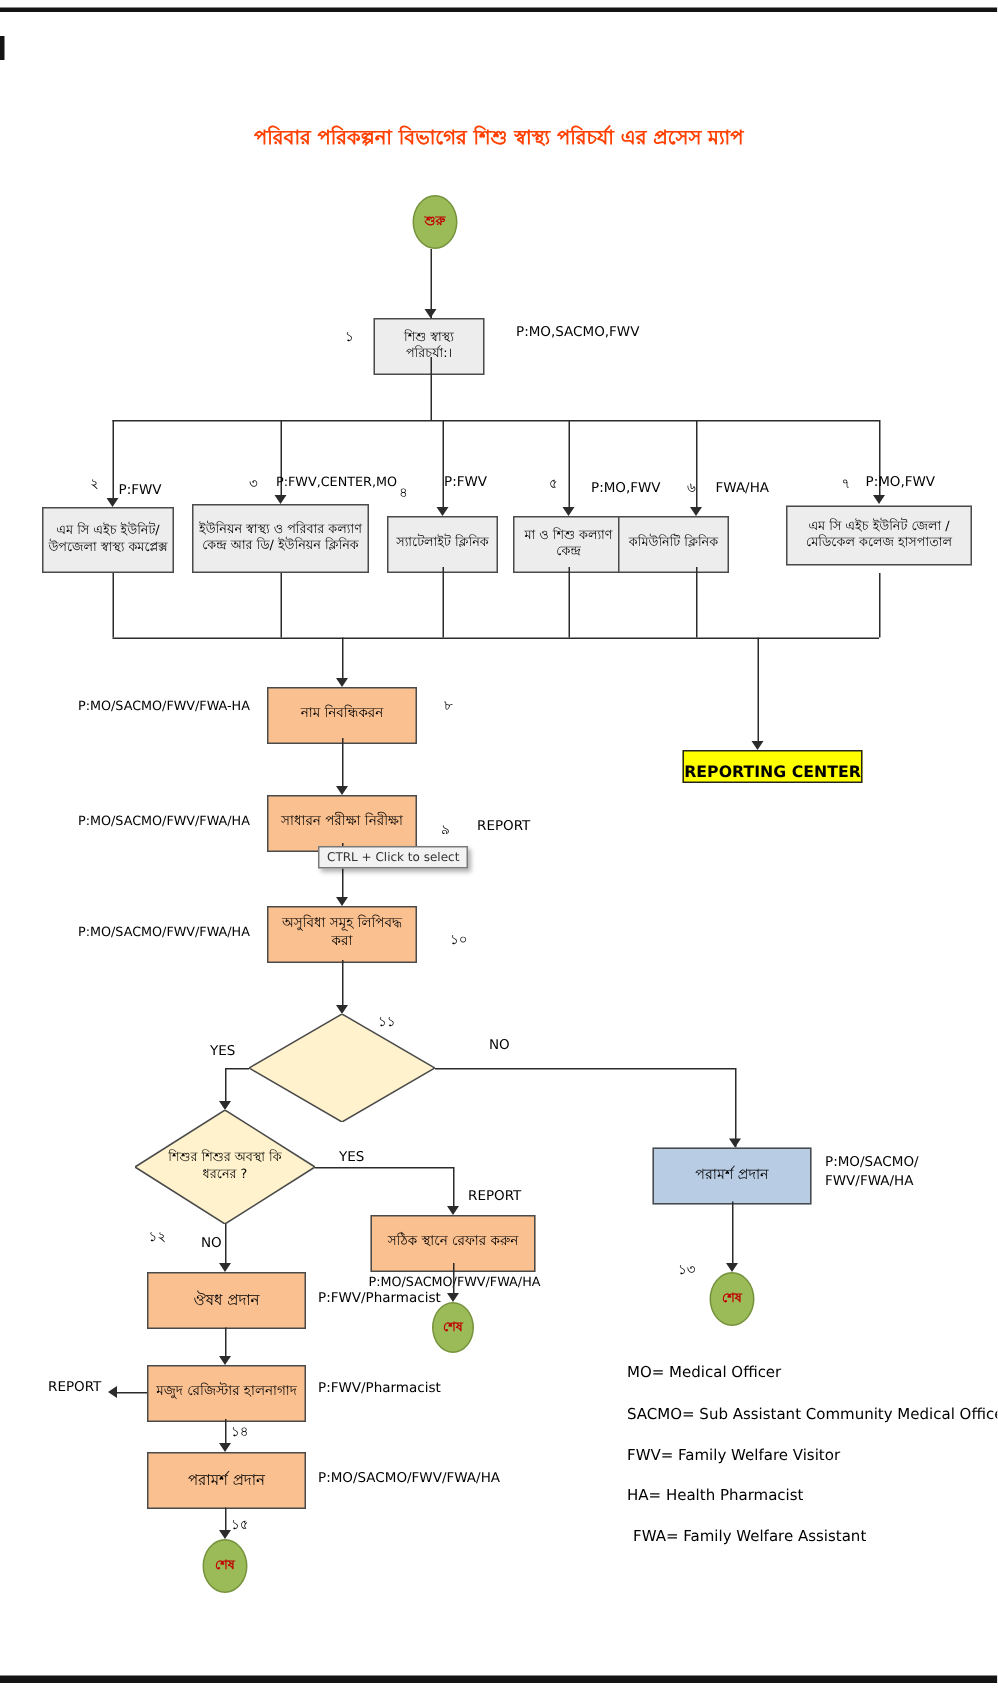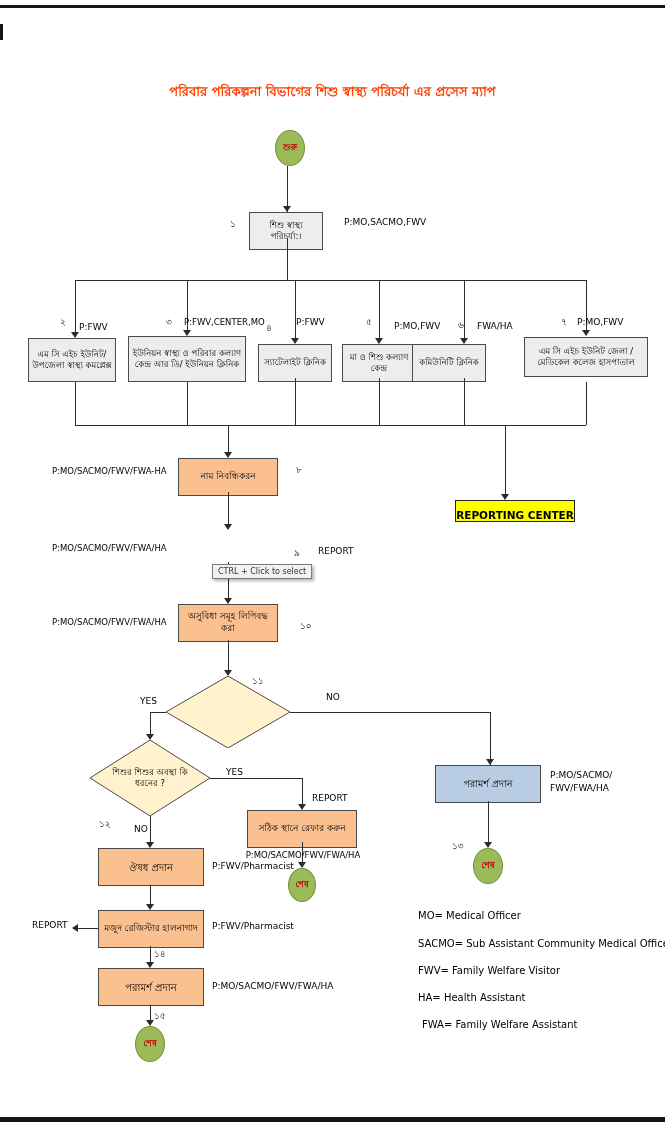--- a/index.html
+++ b/index.html
@@ -124,20 +124,23 @@
   </div>
 
   <div class="node proc" style="left:178px;top:458px;width:100px;height:34px;align-items:center;">
     <span>নাম নিবন্ধিকরন</span>
   </div>
   <div class="num" style="left:296px;top:463px;">৮</div>
   <div class="lbl sm" style="left:52px;top:466px;">P:MO/SACMO/FWV/FWA-HA</div>
   <div class="linev" style="left:228px;top:492px;height:32px;"></div>
   <div class="ad" style="left:224px;top:524px;"></div>
 
+  <div class="node proc" style="left:178px;top:530px;width:100px;height:32px;">
+    <span>সাধারন পরীক্ষা নিরীক্ষা</span>
+  </div>
   <div class="num" style="left:294px;top:546px;">৯</div>
   <div class="lbl sm" style="left:52px;top:543px;">P:MO/SACMO/FWV/FWA/HA</div>
   <div class="lbl" style="left:318px;top:546px;">REPORT</div>
   <div class="linev" style="left:228px;top:562px;height:36px;"></div>
   <div class="ad" style="left:224px;top:598px;"></div>
 
   <div class="tooltip" style="left:212px;top:564px;">CTRL + Click to select</div>
 
   <div class="node proc" style="left:178px;top:604px;width:100px;height:36px;">
     <span>অসুবিধা সমূহ লিপিবদ্ধ করা</span>
@@ -225,16 +228,16 @@
   <div class="num" style="left:154px;top:1009px;">১৫</div>
   <div class="linev" style="left:150px;top:1005px;height:15px;"></div>
   <div class="ad" style="left:146px;top:1020px;"></div>
   <div class="term" style="left:135px;top:1026px;width:30px;height:36px;">
     <span>শেষ</span>
   </div>
 
   <div class="legend" style="left:418px;top:910px;">MO= Medical Officer</div>
   <div class="legend" style="left:418px;top:938px;">SACMO= Sub Assistant Community Medical Officer</div>
   <div class="legend" style="left:418px;top:965px;">FWV= Family Welfare Visitor</div>
-  <div class="legend" style="left:418px;top:992px;">HA= Health Assistant</div>
+  <div class="legend" style="left:418px;top:992px;">HA= Health Pharmacist</div>
   <div class="legend" style="left:422px;top:1019px;">FWA= Family Welfare Assistant</div>
 
 </div>
 
 </body></html>

